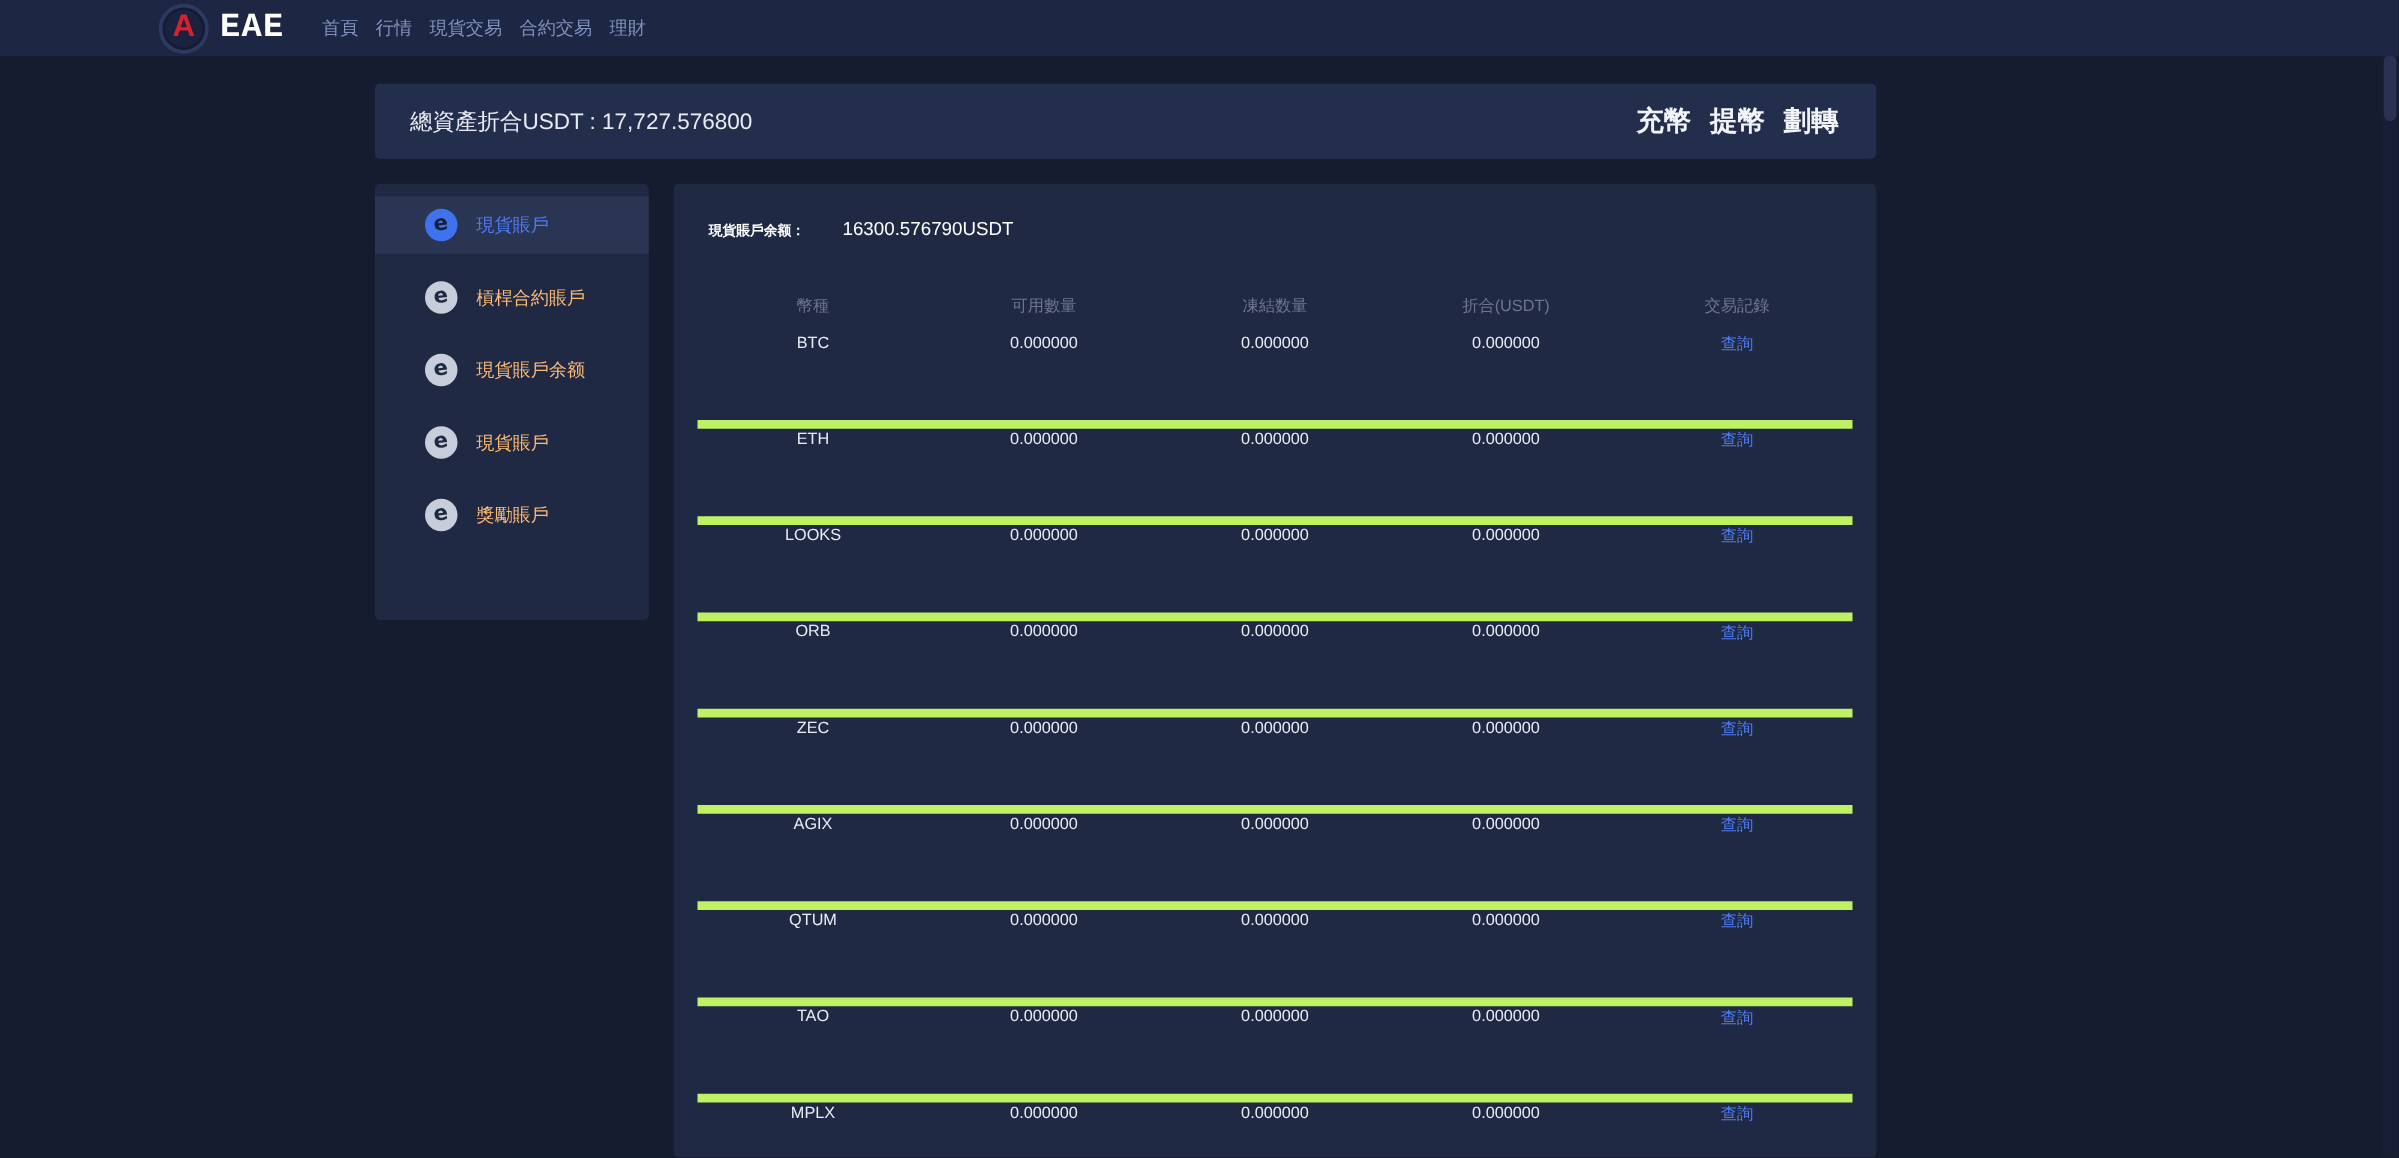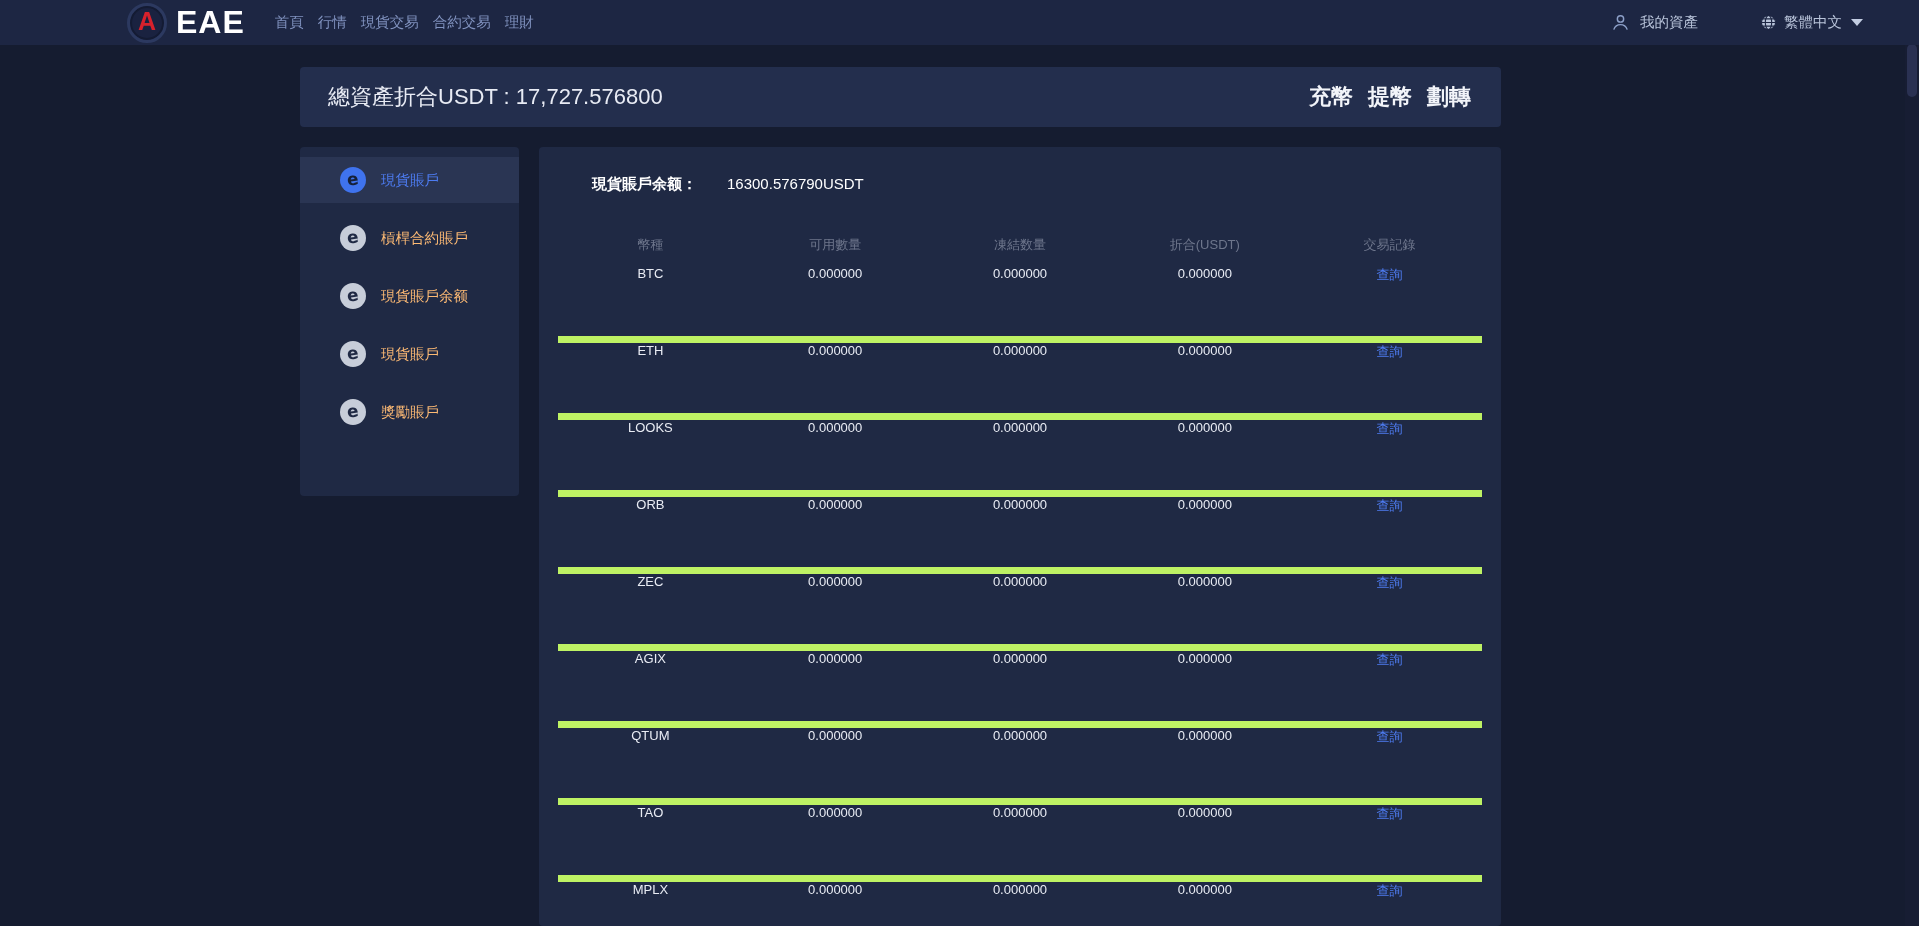--- a/index.html
+++ b/index.html
@@ -15,38 +15,38 @@
     background:#1d2643; display:flex; align-items:center; z-index:5;
   }
   .logo { display:flex; align-items:center; margin-left:127px; cursor:pointer; }
   .logo-mark {
     width:40px; height:40px; border-radius:50%;
     border:3px solid #2c3960; background:#1a2240;
     display:flex; align-items:center; justify-content:center;
     box-shadow:inset 0 0 0 2px #141b33;
   }
   .logo-a { color:#d7212c; font-weight:bold; font-size:25px; line-height:1; transform:translateY(-1px); }
-  .logo-text { margin-left:9px; font-size:32px; font-weight:bold; letter-spacing:1px; color:#ffffff; }
+  .logo-text { margin-left:9px; font-size:27px; font-weight:bold; letter-spacing:1px; color:#ffffff;font-family:Liberation Mono, monospace; }
   .nav-menu { display:flex; align-items:center; margin-left:30px; gap:14px; }
   .nav-item { font-size:14.5px; color:#8092bf; cursor:pointer; white-space:nowrap; }
   .nav-right { position:absolute; right:56px; top:0; height:45px; display:flex; align-items:center; gap:10px; }
   .user-icon { display:flex; cursor:pointer; }
   .my-assets { font-size:14.5px; color:#b9c4da; cursor:pointer; margin-right:52px; }
   .lang { display:flex; align-items:center; gap:7px; cursor:pointer; }
   .lang-label { font-size:14.5px; color:#b9c4da; }
   .caret { width:0; height:0; border-left:6px solid transparent; border-right:6px solid transparent; border-top:7px solid #c3cde2; margin-left:2px; }
 
   
   .assets-bar {
     position:absolute; left:300px; top:67px; width:1201px; height:60px;
     background:#232e4d; border-radius:4px;
     display:flex; align-items:center; justify-content:space-between;
     padding:0 30px 0 28px;
   }
-  .total-assets { font-size:22px; color:#e8ebf4; }
+  .total-assets { font-size:18px; color:#e8ebf4; }
   .asset-actions { display:flex; gap:15px; }
   .asset-action { font-size:22px; font-weight:600; color:#f2f4f9; cursor:pointer; }
 
   
   .sidebar {
     position:absolute; left:300px; top:147px; width:219px; height:349px;
     background:#1f2944; border-radius:4px; padding-top:10px;
   }
   .side-item {
     height:46px; display:flex; align-items:center; padding-left:40px; gap:15px;
@@ -66,21 +66,21 @@
   .side-item.active .coin-ic i { color:#152038; }
   .side-label { font-size:14.5px; color:#fdba74; }
   .side-item.active .side-label { color:#4d7cf2; }
 
   
   .main-panel {
     position:absolute; left:539px; top:147px; width:962px; height:779px;
     background:#1f2944; border-radius:4px; overflow:hidden;
   }
   .balance-line { position:absolute; left:28px; top:28px; display:flex; align-items:baseline; }
-  .balance-label { font-size:15px; font-weight:bold; color:#ffffff;margin-left:25px; }
+  .balance-label { font-size:11px; font-weight:bold; color:#ffffff; }
   .balance-value { font-size:15px; color:#ffffff; margin-left:30px; }
 
   .asset-table { position:absolute; left:19px; right:19px; top:77px; }
   .t-head { display:flex; height:42px; align-items:center; }
   .th { width:20%; text-align:center; font-size:13px; color:#6e768c; }
   .t-row { display:flex; height:77px; align-items:flex-start; border-bottom:7px solid #bef264; }
   .td { width:20%; text-align:center; font-size:13px; color:#e9ecf4; }
   .td.link { color:#4e7cf2; cursor:pointer; }
 
   
@@ -99,41 +99,20 @@
     </span>
     <span class="logo-text">EAE</span>
   </div>
   <nav class="nav-menu">
       <span class="nav-item">首頁</span>
       <span class="nav-item">行情</span>
       <span class="nav-item">現貨交易</span>
       <span class="nav-item">合約交易</span>
       <span class="nav-item">理財</span>
     </nav>
-  <div class="nav-right">
-    <span class="user-icon">
-      <svg width="19" height="19" viewBox="0 0 24 24" fill="none" stroke="#8da0c9" stroke-width="1.8">
-        <circle cx="12" cy="7.5" r="4"></circle>
-        <path d="M3.5 21c1.6-4.6 5.2-6.3 8.5-6.3s6.9 1.7 8.5 6.3"></path>
-      </svg>
-    </span>
-    <span class="my-assets">我的資產</span>
-    <div class="lang">
-      <span>
-        <svg width="17" height="17" viewBox="0 0 24 24" fill="none" stroke="#c3cde2" stroke-width="1.6">
-          <circle cx="12" cy="12" r="10" fill="#b9c4da" stroke="none"></circle>
-          <circle cx="12" cy="12" r="10" stroke="#1d2643"></circle>
-          <ellipse cx="12" cy="12" rx="4.5" ry="10" stroke="#1d2643"></ellipse>
-          <path d="M2 12h20M3.5 6.8h17M3.5 17.2h17" stroke="#1d2643"></path>
-        </svg>
-      </span>
-      <span class="lang-label">繁體中文</span>
-      <span class="caret"></span>
-    </div>
-  </div>
 </header>
 
 <div class="assets-bar">
   <div class="total-assets">總資產折合USDT : 17,727.576800</div>
   <div class="asset-actions">
       <span class="asset-action">充幣</span>
       <span class="asset-action">提幣</span>
       <span class="asset-action">劃轉</span>
     </div>
 </div>

